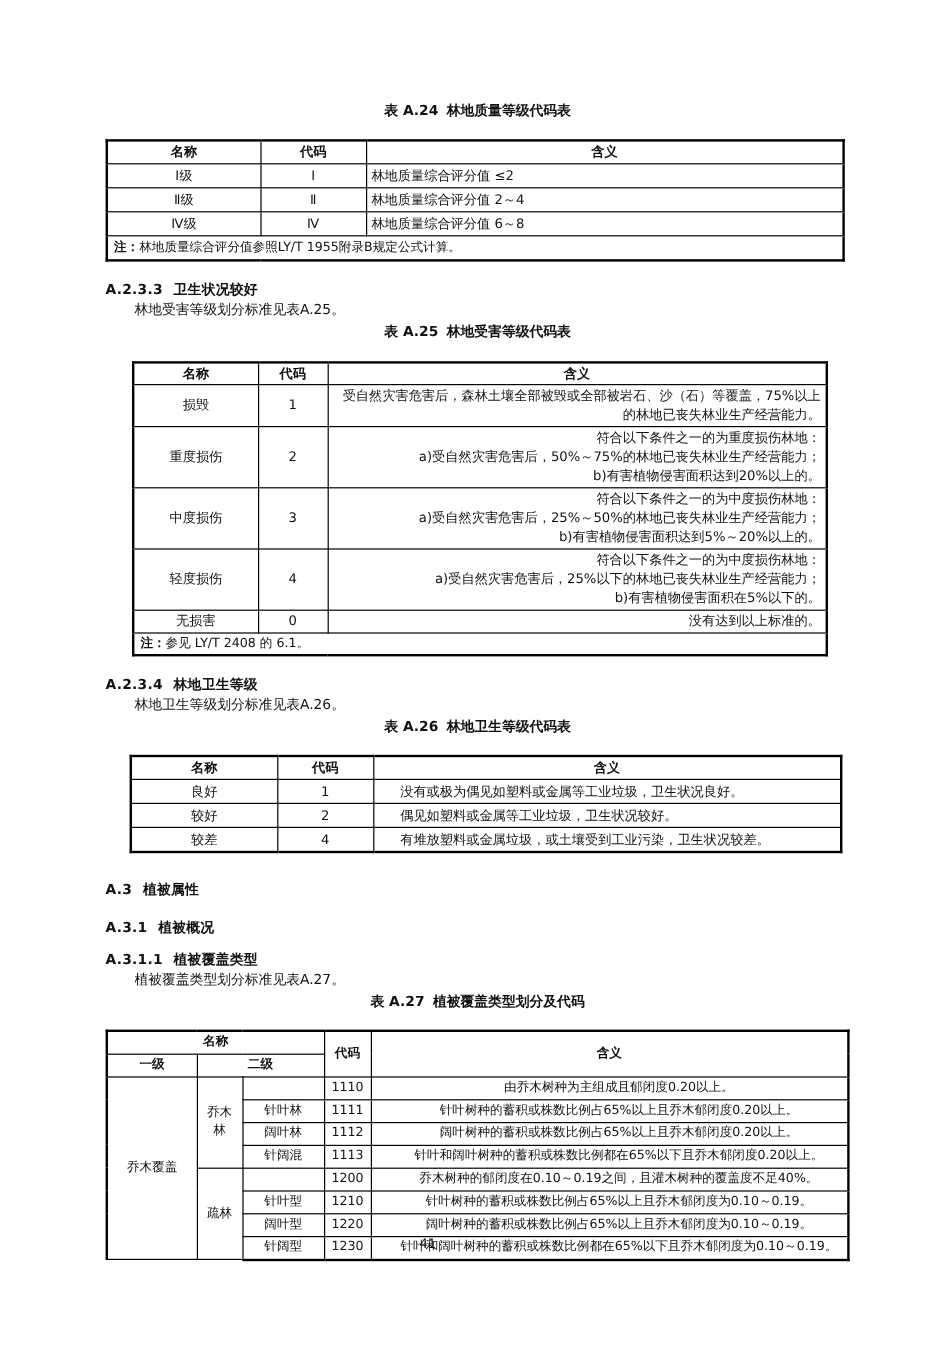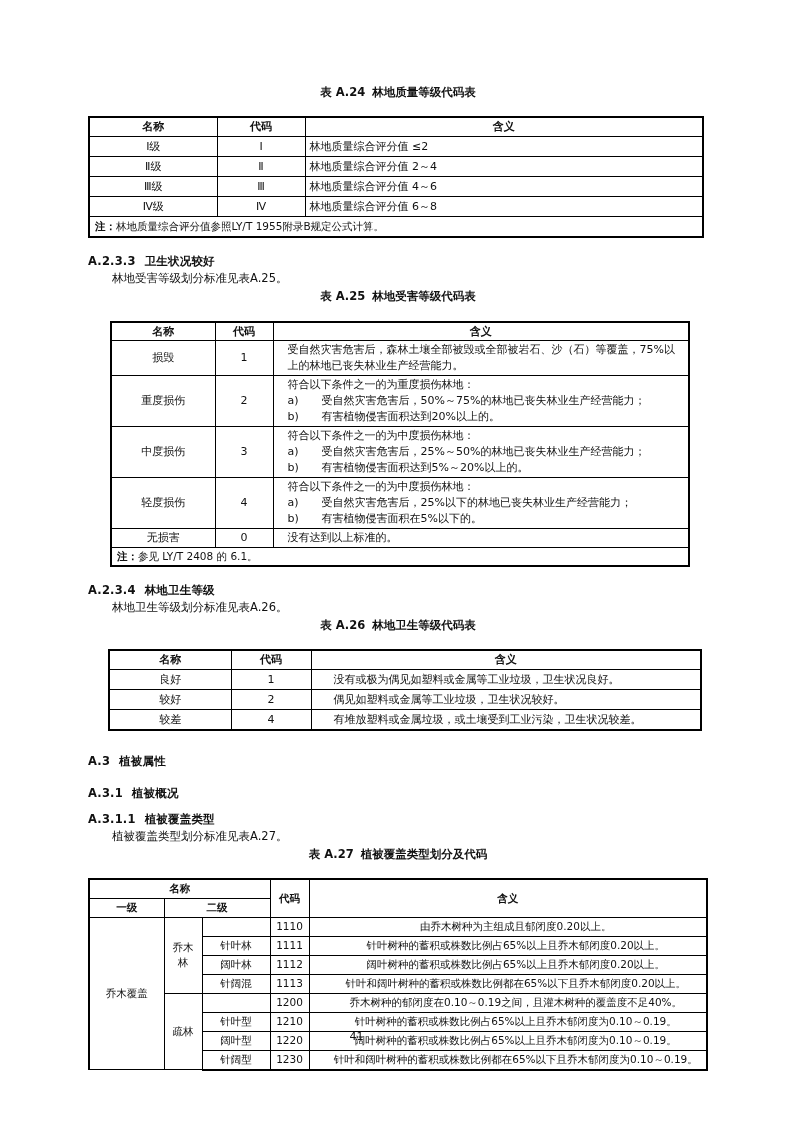--- a/index.html
+++ b/index.html
@@ -92,21 +92,21 @@
     text-align: left;
     padding-left: 5px;
     font-size: 10.5px;
   }
   .note-lbl { font-weight: bold; }
 
   
   #tbl-a25 { width: 580px; margin-left: 22px; }
   #tbl-a25 .col-name { width: 104px; }
   #tbl-a25 .col-code { width: 58px; }
-  #tbl-a25 .mean { text-align: left; padding-left: 14px; }
+  #tbl-a25 .mean { text-align: right; padding-left: 2px; }
   #tbl-a25 .noterow td {
     text-align: left;
     padding-left: 5px;
     font-size: 10.5px;
   }
   .sub-list { margin: 0; padding: 0; }
   .sub-line { display: block; white-space: nowrap; }
   .sub-line .lbl {
     display: inline-block;
     width: 34px;
@@ -164,25 +164,20 @@
         </tr>
         <tr>
           <td class="c outer-left">Ⅰ级</td>
           <td class="c">Ⅰ</td>
           <td class="l outer-right">林地质量综合评分值 ≤2</td>
         </tr>
         <tr>
           <td class="c outer-left">Ⅱ级</td>
           <td class="c">Ⅱ</td>
           <td class="l outer-right">林地质量综合评分值 2～4</td>
-        </tr>
-        <tr>
-          <td class="c outer-left">Ⅲ级</td>
-          <td class="c">Ⅲ</td>
-          <td class="l outer-right">林地质量综合评分值 4～6</td>
         </tr>
         <tr>
           <td class="c outer-left">Ⅳ级</td>
           <td class="c">Ⅳ</td>
           <td class="l outer-right">林地质量综合评分值 6～8</td>
         </tr>
         <tr class="noterow">
           <td colspan="3" class="outer-left outer-right outer-bottom"><span class="note-lbl">注：</span><span>林地质量综合评分值参照LY/T 1955附录B规定公式计算。</span></td>
         </tr>
       </tbody>

